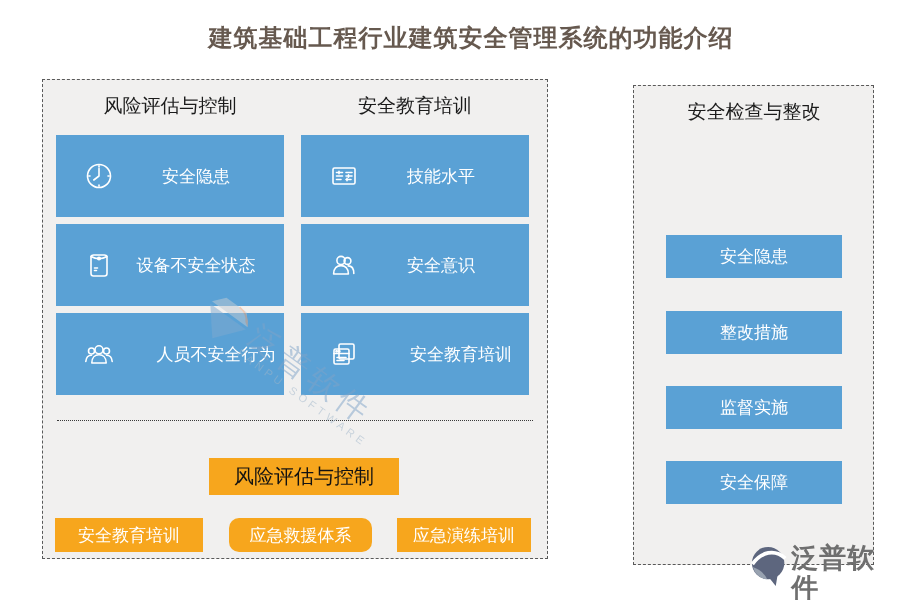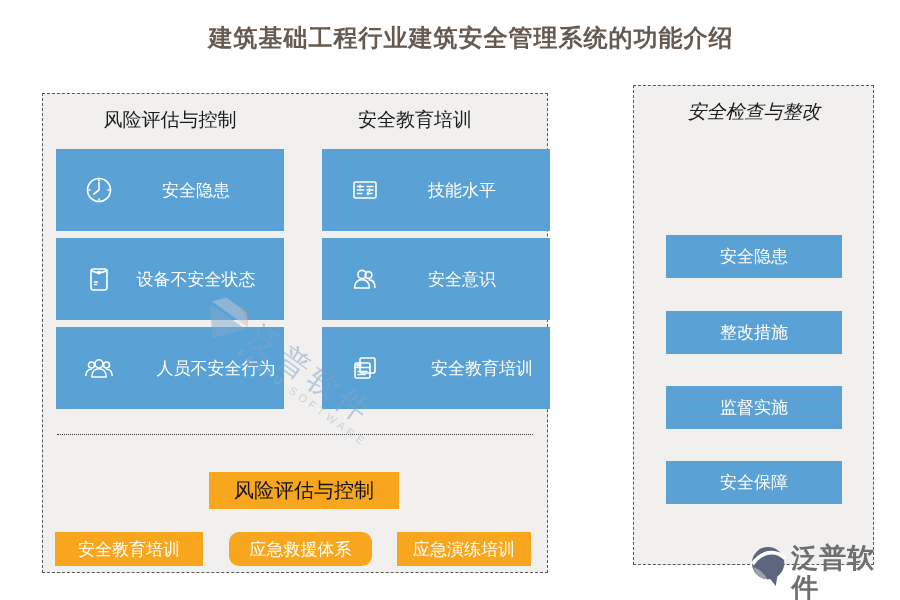--- a/index.html
+++ b/index.html
@@ -4,33 +4,33 @@
 <style>
   html,body{margin:0;padding:0;background:#fff;}
   body{font-family:"Liberation Serif","DejaVu Serif",serif;}
   .stage{position:relative;width:900px;height:600px;background:#fff;overflow:hidden;}
 
   .title{position:absolute;left:0;top:22px;width:100%;text-align:center;
          font-size:24px;letter-spacing:1px;color:var(--title,#66594f);font-weight:600;padding-left:21px;}
 
   .panel{position:absolute;background:var(--panel_bg,#f1f0ef);
          border:1px dashed #595959;box-sizing:border-box;}
-  .panel.left{left:42px;top:93px;width:506px;height:480px;}
+  .panel.left{left:42px;top:79px;width:506px;height:480px;}
   .panel.right{left:633px;top:85px;width:241px;height:480px;}
 
   .col-header{position:absolute;width:228px;text-align:center;font-size:19px;color:#1b1b1b;}
   .col-header.c0{left:13px;top:13px;}
   .col-header.c1{left:258px;top:13px;}
-  .panel.right .col-header{left:6px;top:13px;width:228px;font-style:italic;}
+  .panel.right .col-header{left:6px;top:13px;width:228px;}
 
   .feature-box{position:absolute;width:228px;height:82px;background:var(--blue,#5aa1d5);
                display:flex;align-items:center;}
   .feature-box .ic{margin-left:26px;width:34px;height:34px;flex:0 0 auto;}
   .feature-box .lbl{flex:1;text-align:center;color:#fff;font-size:17px;padding-right:8px;}
-  .c0box{left:13px;} .c1box{left:258px;margin-left:21px;}
+  .c0box{left:13px;} .c1box{left:258px;}
   .r0{top:55px;} .r1{top:144px;align-items:center;} .r2{top:233px;gap:40px;}
 
   .check-box{position:absolute;left:32px;width:176px;height:43px;background:var(--blue,#5aa1d5);
              display:flex;align-items:center;justify-content:center;color:#fff;font-size:17px;}
 
   .dotted-divider{position:absolute;left:14px;right:14px;top:340px;border-top:1px dotted #3a3a3a;}
 
   .up-arrow-wrap{position:absolute;top:352px;filter:drop-shadow(1px 2px 1px rgba(90,90,90,.4));}
   .up-arrow{width:30px;height:19px;background:var(--arrow,#bdbdbd);
             clip-path:polygon(50% 0,100% 46%,71% 46%,71% 100%,29% 100%,29% 46%,0 46%);}

